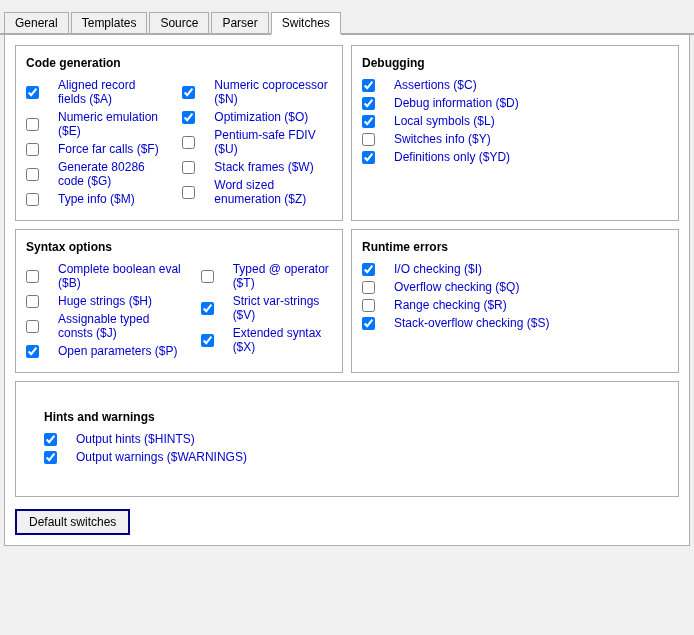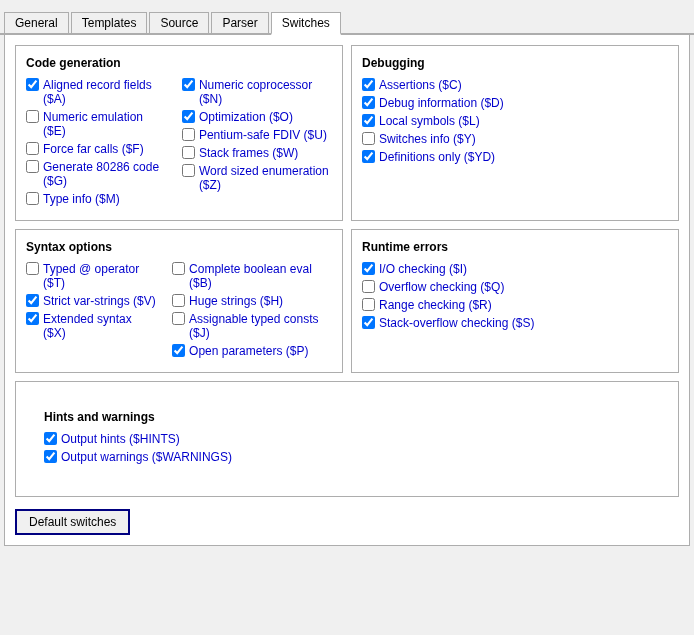--- a/index.html
+++ b/index.html
@@ -60,23 +60,25 @@
       position: relative;
     }
     .section-title {
       font-size: 12px;
       font-weight: bold;
       margin-bottom: 8px;
       color: #000;
     }
     .checkbox-item {
       display: flex;
+      align-items: center;
       margin-bottom: 4px;
       font-size: 12px;
       color: #000;
+      gap: 15px;
     }
     .checkbox-item input[type="checkbox"] {
       margin-right: 4px;
       width: 13px;
       height: 13px;
       cursor: pointer;
     }
     .checkbox-item label {
       cursor: pointer;
       color: #0000cc;
@@ -189,48 +191,48 @@
     </div>
 
     
     <div class="sections-row">
 
       <div class="section">
         <div class="section-title">Syntax options</div>
         <div style="display:flex; gap:16px;">
           <div>
             <div class="checkbox-item">
+              <input type="checkbox" id="complete_bool" style="">
+              <label for="complete_bool">Complete boolean eval ($B)</label>
+            </div>
+            <div class="checkbox-item">
+              <input type="checkbox" id="huge_strings" style="">
+              <label for="huge_strings">Huge strings ($H)</label>
+            </div>
+            <div class="checkbox-item">
+              <input type="checkbox" id="assignable_typed" style="">
+              <label for="assignable_typed">Assignable typed consts ($J)</label>
+            </div>
+            <div class="checkbox-item">
+              <input type="checkbox" id="open_parameters" checked="" style="">
+              <label for="open_parameters">Open parameters ($P)</label>
+            </div>
+          </div>
+          <div>
+            <div class="checkbox-item">
               <input type="checkbox" id="typed_at" style="">
               <label for="typed_at">Typed @ operator ($T)</label>
             </div>
             <div class="checkbox-item">
               <input type="checkbox" id="strict_var" checked="" style="">
               <label for="strict_var">Strict var-strings ($V)</label>
             </div>
             <div class="checkbox-item">
               <input type="checkbox" id="extended_syntax" checked="" style="">
               <label for="extended_syntax">Extended syntax ($X)</label>
-            </div>
-          </div>
-          <div>
-            <div class="checkbox-item">
-              <input type="checkbox" id="complete_bool" style="">
-              <label for="complete_bool">Complete boolean eval ($B)</label>
-            </div>
-            <div class="checkbox-item">
-              <input type="checkbox" id="huge_strings" style="">
-              <label for="huge_strings">Huge strings ($H)</label>
-            </div>
-            <div class="checkbox-item">
-              <input type="checkbox" id="assignable_typed" style="">
-              <label for="assignable_typed">Assignable typed consts ($J)</label>
-            </div>
-            <div class="checkbox-item">
-              <input type="checkbox" id="open_parameters" checked="" style="">
-              <label for="open_parameters">Open parameters ($P)</label>
             </div>
           </div>
         </div>
       </div>
 
       <div class="section">
         <div class="section-title">Runtime errors</div>
         <div class="checkbox-item">
           <input type="checkbox" id="io_checking" checked="" style="">
           <label for="io_checking">I/O checking ($I)</label>

